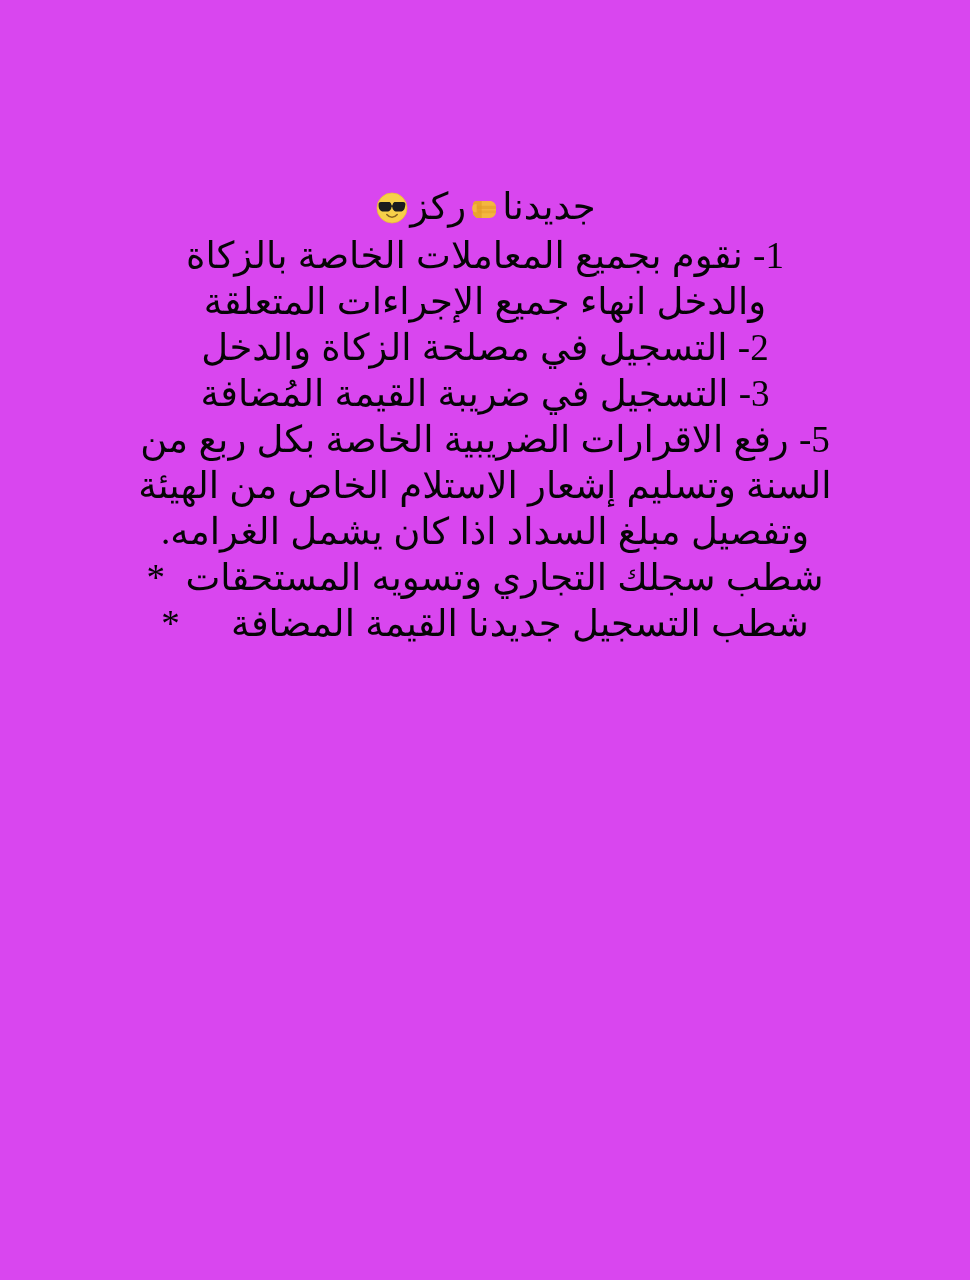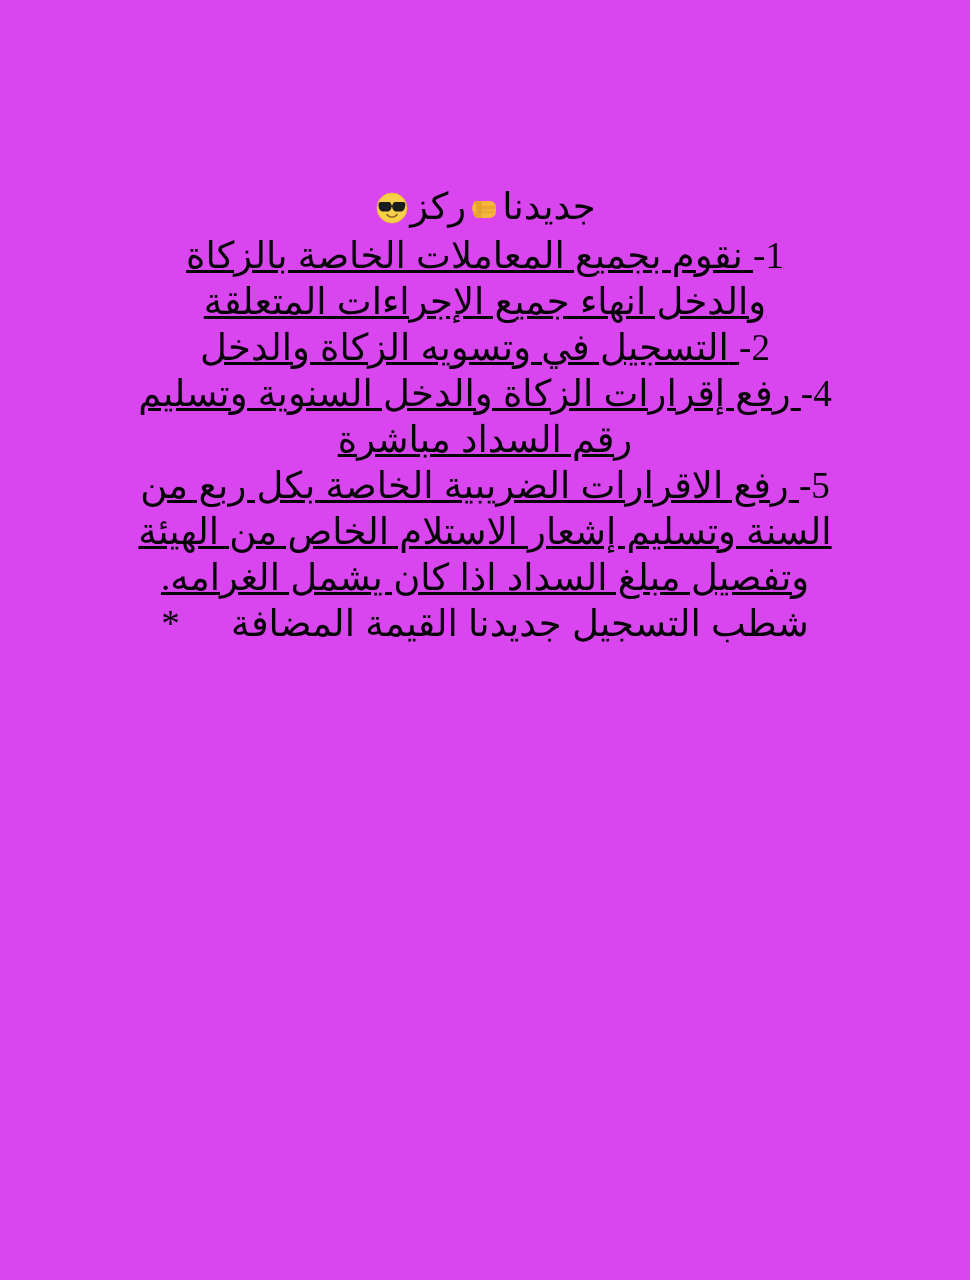--- a/index.html
+++ b/index.html
@@ -49,21 +49,20 @@
     white-space: normal;
   }
 
   .para.headline {
     line-height: 50px;
     margin-bottom: 1px;
   }
 
   .para.item {
     margin: 0;
-    text-decoration: underline;
   }
 
   .para.bullet {
     margin: 0;
   }
 
   
   .emoji-glyph {
     display: inline-block;
     width: 36px;
@@ -104,26 +103,27 @@
             <path d="M6.2 17.2c0-1.6 1.3-2.9 2.9-2.9h1.6v7.9H9.1c-1.6 0-2.9-1.3-2.9-2.9z" fill="#F4B63F"></path>
           </svg></span><span>ركز</span><span class="emoji-glyph"><svg viewBox="0 0 36 36" xmlns="http://www.w3.org/2000/svg" aria-hidden="true">
             <circle cx="18" cy="18" r="15" fill="#F7D049"></circle>
             <circle cx="18" cy="18" r="15" fill="none" stroke="#E9BE33" stroke-width="0.8"></circle>
             <path d="M4.6 14.2c0-1.2 1-2.1 2.2-2.1h8.1c1 0 1.8.6 2.1 1.5l.5 1.4c.3.8.7.8 1 0l.5-1.4c.3-.9 1.1-1.5 2.1-1.5h8.1c1.2 0 2.2.9 2.2 2.1 0 0-.2 3.1-1 4.8-.8 1.7-2.3 2.6-4.6 2.6h-2.6c-2.3 0-3.7-1-4.4-2.6-.3-.7-.5-1.6-.6-2.3h-.6c-.1.7-.3 1.6-.6 2.3-.7 1.6-2.1 2.6-4.4 2.6H9.9c-2.3 0-3.8-.9-4.6-2.6-.8-1.7-.7-4.8-.7-4.8z" fill="#1B1C1E"></path>
             <path d="M12.8 24.6c1.3 1.6 3.1 2.6 5.2 2.6s3.9-1 5.2-2.6" fill="none" stroke="#8A6320" stroke-width="1.6" stroke-linecap="round"></path>
           </svg></span></p>
 
     <p class="para item"><span class="num">1</span><span class="num">-</span> <span>نقوم بجميع المعاملات الخاصة بالزكاة والدخل انهاء جميع الإجراءات المتعلقة</span></p>
 
-    <p class="para item"><span class="num">2</span><span class="num">-</span> <span>التسجيل في وتسويه الزكاة والدخل</span></p>
+    <p class="para item"><span class="num">2</span><span class="num">-</span> <span>التسجيل في مصلحة الزكاة والدخل</span></p>
 
+    <p class="para item"><span class="num">3</span><span class="num">-</span> <span>التسجيل في ضريبة القيمة المُضافة</span></p>
 
-    <p class="para item"><span class="num">4</span><span class="num">-</span> <span>رفع إقرارات الزكاة والدخل السنوية وتسليم رقم السداد مباشرة</span></p>
 
     <p class="para item"><span class="num">5</span><span class="num">-</span> <span>رفع الاقرارات الضريبية الخاصة بكل ربع من السنة وتسليم إشعار الاستلام الخاص من الهيئة وتفصيل مبلغ السداد اذا كان يشمل الغرامه.</span></p>
 
 
 
+    <p class="para bullet"><span>شطب سجلك التجاري وتسويه المستحقات</span>&nbsp;&nbsp;<span class="asterisk">*</span></p>
 
     <p class="para bullet"><span>شطب التسجيل جديدنا القيمة المضافة</span>&nbsp;&nbsp;&nbsp;&nbsp;&nbsp;<span class="asterisk">*</span></p>
 
   </div>
 </div>
 
 </body></html>

